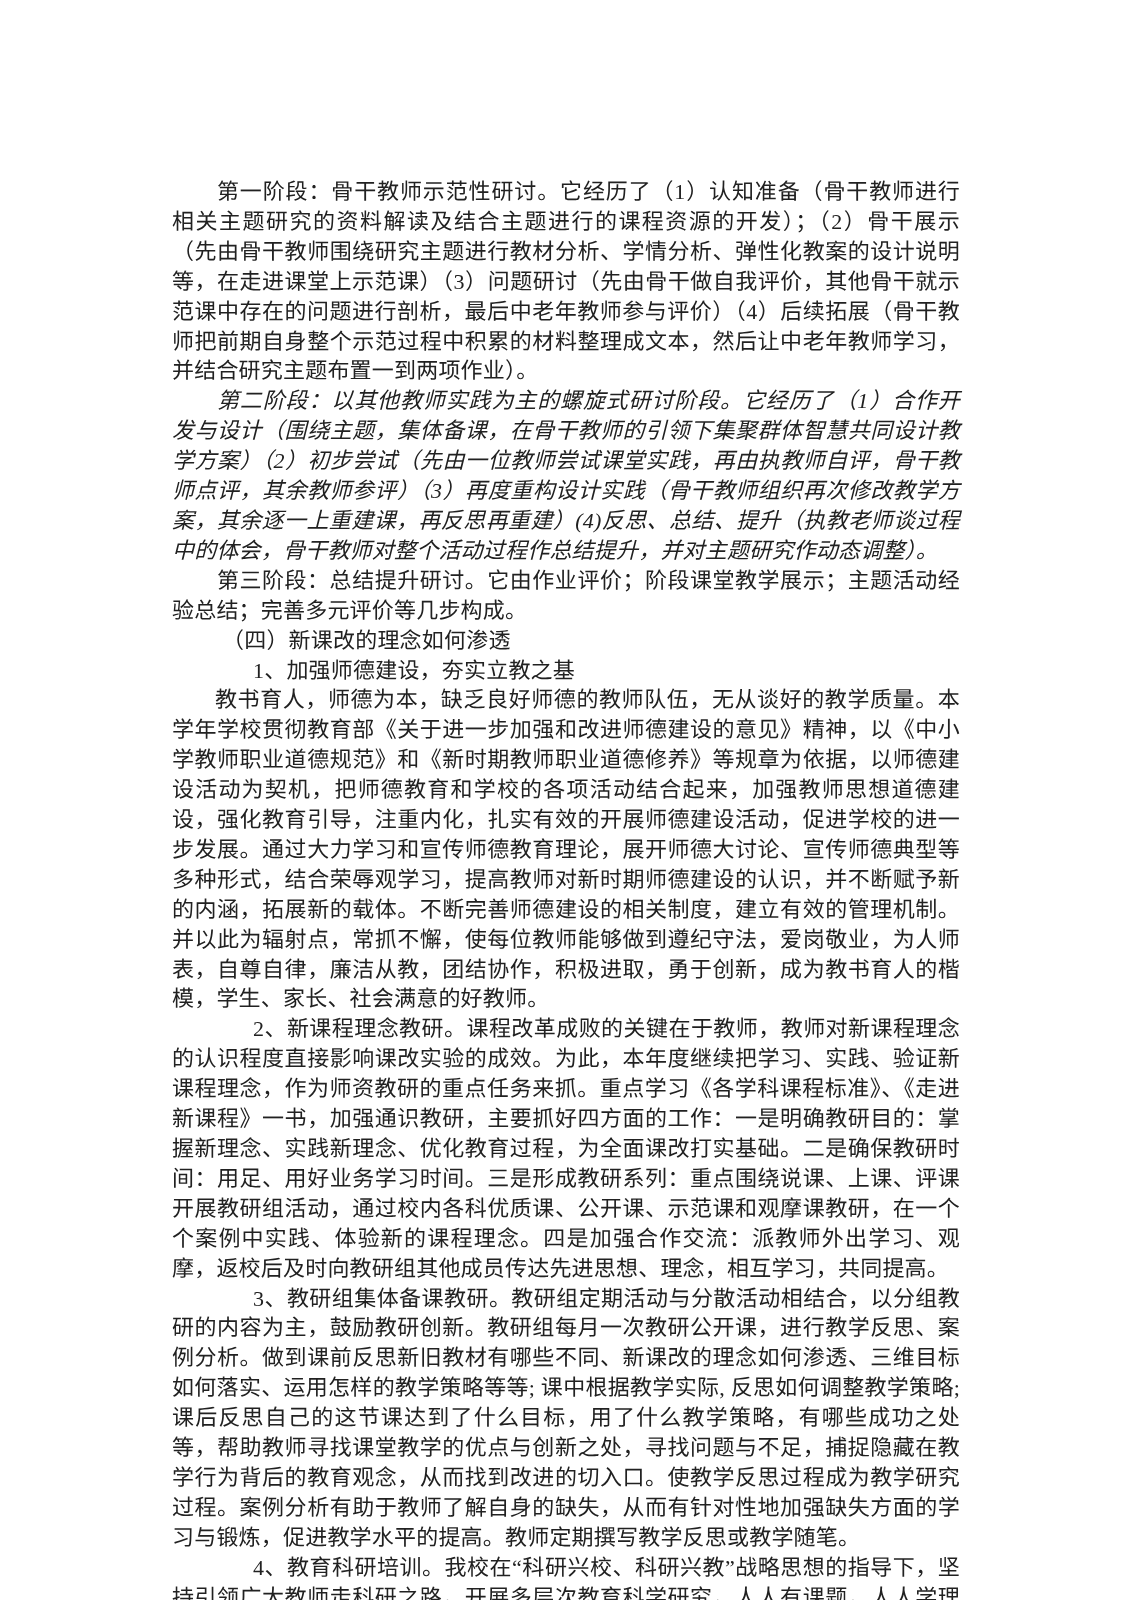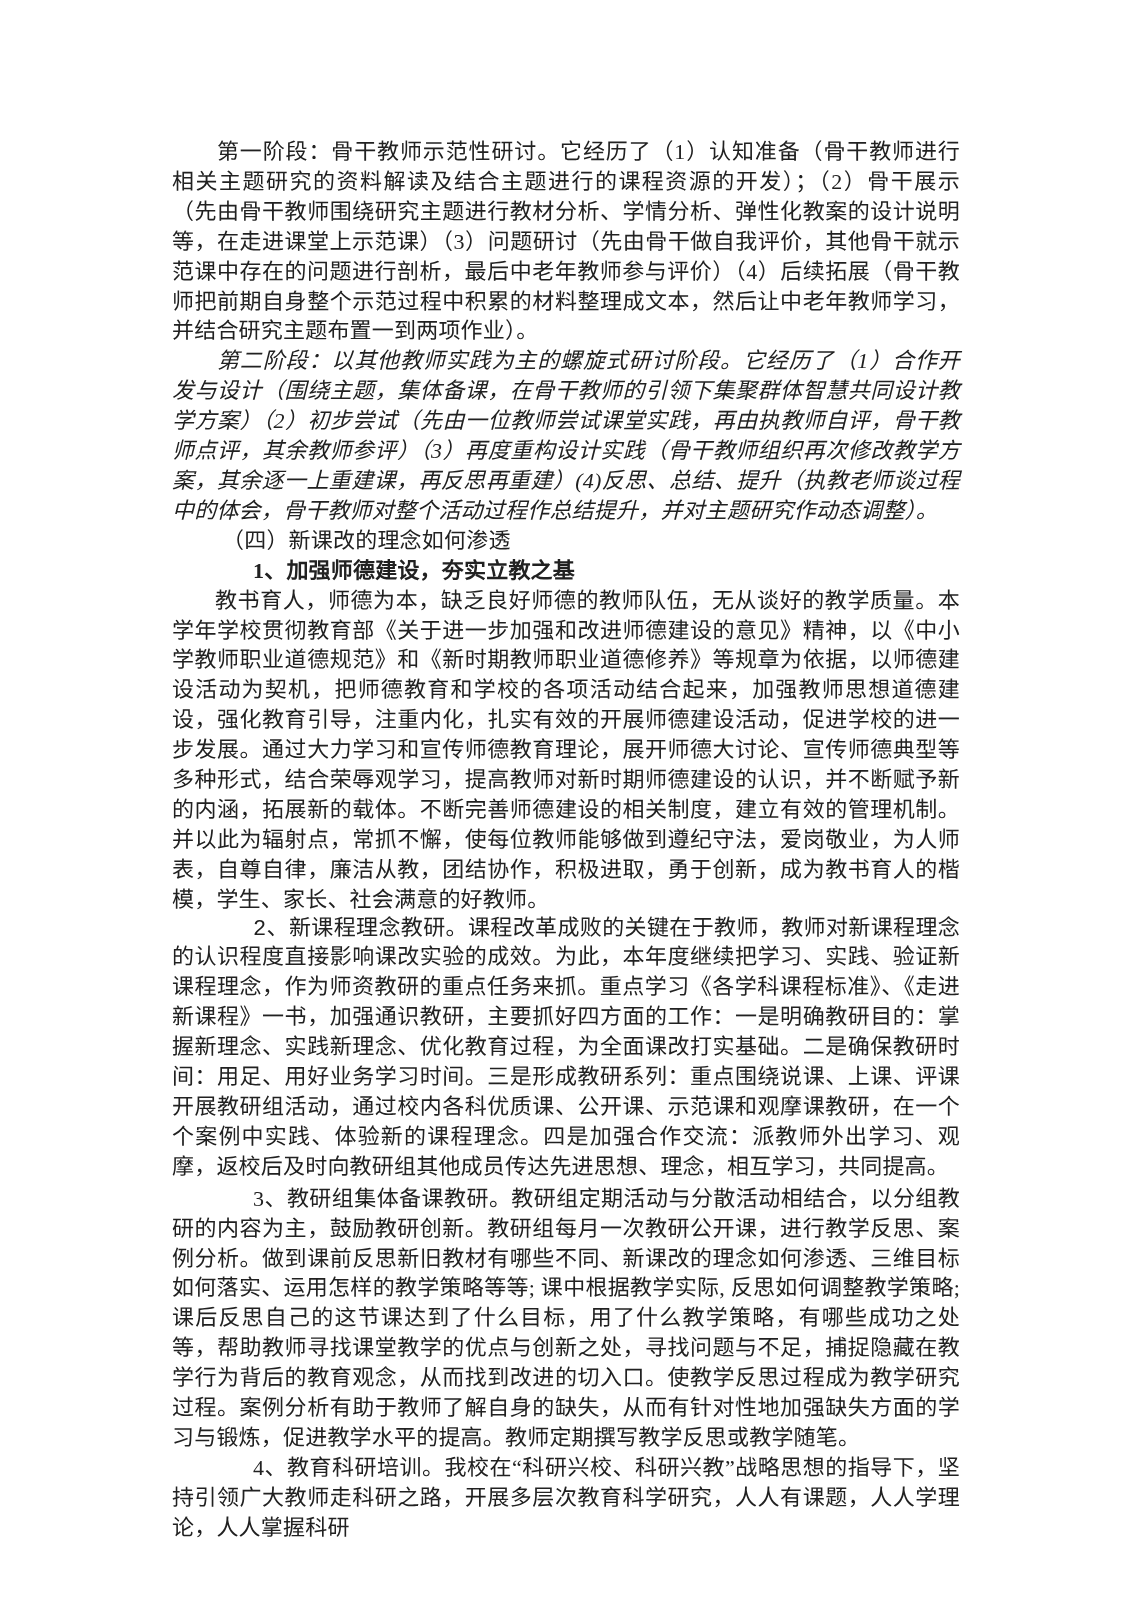--- a/index.html
+++ b/index.html
@@ -33,22 +33,23 @@
   .para {
     margin: 0;
     padding: 0;
   }
 </style>
 </head>
 <body>
 
 <div class="page" style="background: rgb(255, 255, 255);">
   <div class="doc-body" style="color: rgb(33, 33, 33);">
-      <p class="para" style="text-indent: 45px;">第一阶段：骨干教师示范性研讨。它经历了（1）认知准备（骨干教师进行相关主题研究的资料解读及结合主题进行的课程资源的开发）；（2）骨干展示（先由骨干教师围绕研究主题进行教材分析、学情分析、弹性化教案的设计说明等，在走进课堂上示范课）（3）问题研讨（先由骨干做自我评价，其他骨干就示范课中存在的问题进行剖析，最后中老年教师参与评价）（4）后续拓展（骨干教师把前期自身整个示范过程中积累的材料整理成文本，然后让中老年教师学习，并结合研究主题布置一到两项作业）。</p>
+      <p class="para" style="text-indent: 45px; margin-top: 40px;">第一阶段：骨干教师示范性研讨。它经历了（1）认知准备（骨干教师进行相关主题研究的资料解读及结合主题进行的课程资源的开发）；（2）骨干展示（先由骨干教师围绕研究主题进行教材分析、学情分析、弹性化教案的设计说明等，在走进课堂上示范课）（3）问题研讨（先由骨干做自我评价，其他骨干就示范课中存在的问题进行剖析，最后中老年教师参与评价）（4）后续拓展（骨干教师把前期自身整个示范过程中积累的材料整理成文本，然后让中老年教师学习，并结合研究主题布置一到两项作业）。</p>
       <p class="para" style="text-indent: 45px; font-style: italic;">第二阶段：以其他教师实践为主的螺旋式研讨阶段。它经历了（1）合作开发与设计（围绕主题，集体备课，在骨干教师的引领下集聚群体智慧共同设计教学方案）（2）初步尝试（先由一位教师尝试课堂实践，再由执教师自评，骨干教师点评，其余教师参评）（3）再度重构设计实践（骨干教师组织再次修改教学方案，其余逐一上重建课，再反思再重建）(4)反思、总结、提升（执教老师谈过程中的体会，骨干教师对整个活动过程作总结提升，并对主题研究作动态调整）。</p>
+      <p class="para" style="text-indent: 45px;">第三阶段：总结提升研讨。它由作业评价；阶段课堂教学展示；主题活动经验总结；完善多元评价等几步构成。</p>
       <p class="para" style="text-indent: 50px;">（四）新课改的理念如何渗透</p>
-      <p class="para" style="text-indent: 81px; font-weight: bold;">1、加强师德建设，夯实立教之基</p>
+      <p class="para" style="text-indent: 81px;">1、加强师德建设，夯实立教之基</p>
       <p class="para" style="text-indent: 43px;">教书育人，师德为本，缺乏良好师德的教师队伍，无从谈好的教学质量。本学年学校贯彻教育部《关于进一步加强和改进师德建设的意见》精神，以《中小学教师职业道德规范》和《新时期教师职业道德修养》等规章为依据，以师德建设活动为契机，把师德教育和学校的各项活动结合起来，加强教师思想道德建设，强化教育引导，注重内化，扎实有效的开展师德建设活动，促进学校的进一步发展。通过大力学习和宣传师德教育理论，展开师德大讨论、宣传师德典型等多种形式，结合荣辱观学习，提高教师对新时期师德建设的认识，并不断赋予新的内涵，拓展新的载体。不断完善师德建设的相关制度，建立有效的管理机制。并以此为辐射点，常抓不懈，使每位教师能够做到遵纪守法，爱岗敬业，为人师表，自尊自律，廉洁从教，团结协作，积极进取，勇于创新，成为教书育人的楷模，学生、家长、社会满意的好教师。</p>
-      <p class="para" style="text-indent: 81px; font-family: Liberation Mono, monospace;">2、新课程理念教研。课程改革成败的关键在于教师，教师对新课程理念的认识程度直接影响课改实验的成效。为此，本年度继续把学习、实践、验证新课程理念，作为师资教研的重点任务来抓。重点学习《各学科课程标准》、《走进新课程》一书，加强通识教研，主要抓好四方面的工作：一是明确教研目的：掌握新理念、实践新理念、优化教育过程，为全面课改打实基础。二是确保教研时间：用足、用好业务学习时间。三是形成教研系列：重点围绕说课、上课、评课开展教研组活动，通过校内各科优质课、公开课、示范课和观摩课教研，在一个个案例中实践、体验新的课程理念。四是加强合作交流：派教师外出学习、观摩，返校后及时向教研组其他成员传达先进思想、理念，相互学习，共同提高。</p>
+      <p class="para" style="text-indent: 81px;">2、新课程理念教研。课程改革成败的关键在于教师，教师对新课程理念的认识程度直接影响课改实验的成效。为此，本年度继续把学习、实践、验证新课程理念，作为师资教研的重点任务来抓。重点学习《各学科课程标准》、《走进新课程》一书，加强通识教研，主要抓好四方面的工作：一是明确教研目的：掌握新理念、实践新理念、优化教育过程，为全面课改打实基础。二是确保教研时间：用足、用好业务学习时间。三是形成教研系列：重点围绕说课、上课、评课开展教研组活动，通过校内各科优质课、公开课、示范课和观摩课教研，在一个个案例中实践、体验新的课程理念。四是加强合作交流：派教师外出学习、观摩，返校后及时向教研组其他成员传达先进思想、理念，相互学习，共同提高。</p>
       <p class="para" style="text-indent: 81px;">3、教研组集体备课教研。教研组定期活动与分散活动相结合，以分组教研的内容为主，鼓励教研创新。教研组每月一次教研公开课，进行教学反思、案例分析。做到课前反思新旧教材有哪些不同、新课改的理念如何渗透、三维目标如何落实、运用怎样的教学策略等等; 课中根据教学实际, 反思如何调整教学策略; 课后反思自己的这节课达到了什么目标，用了什么教学策略，有哪些成功之处等，帮助教师寻找课堂教学的优点与创新之处，寻找问题与不足，捕捉隐藏在教学行为背后的教育观念，从而找到改进的切入口。使教学反思过程成为教学研究过程。案例分析有助于教师了解自身的缺失，从而有针对性地加强缺失方面的学习与锻炼，促进教学水平的提高。教师定期撰写教学反思或教学随笔。</p>
       <p class="para" style="text-indent: 81px;">4、教育科研培训。我校在“科研兴校、科研兴教”战略思想的指导下，坚持引领广大教师走科研之路，开展多层次教育科学研究，人人有课题，人人学理论，人人掌握科研</p>
     </div>
 </div>
 
 </body></html>

